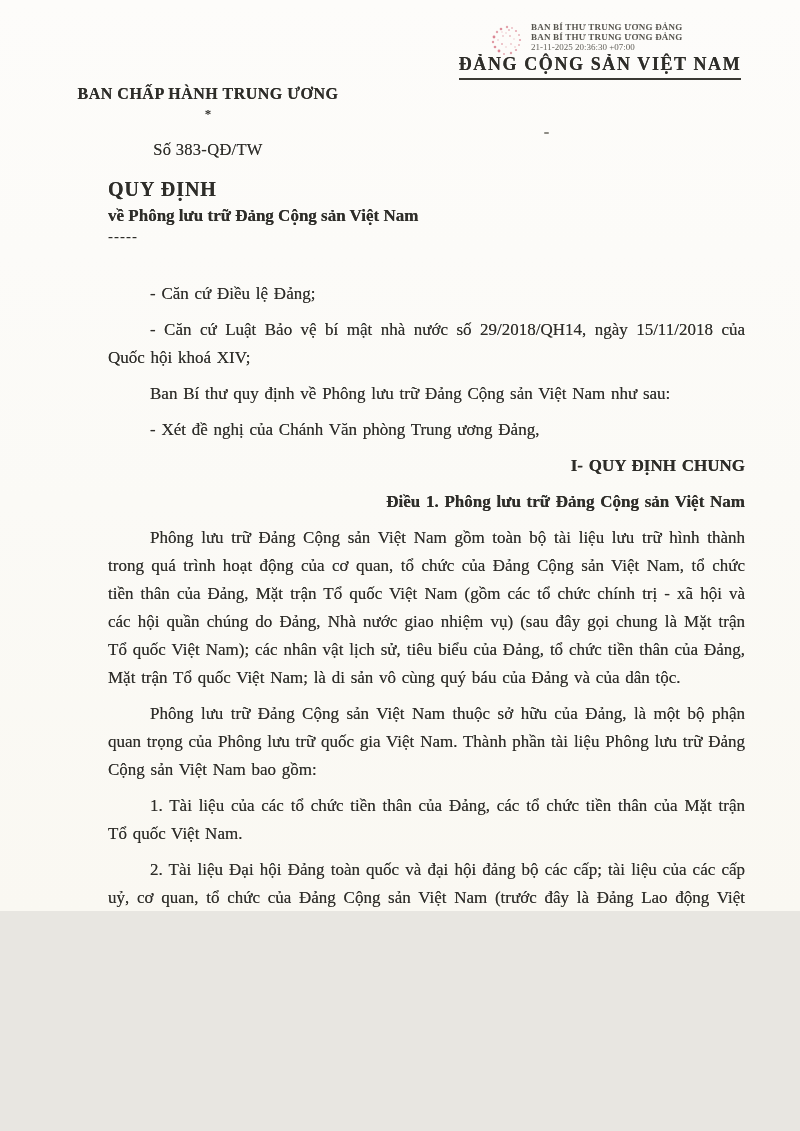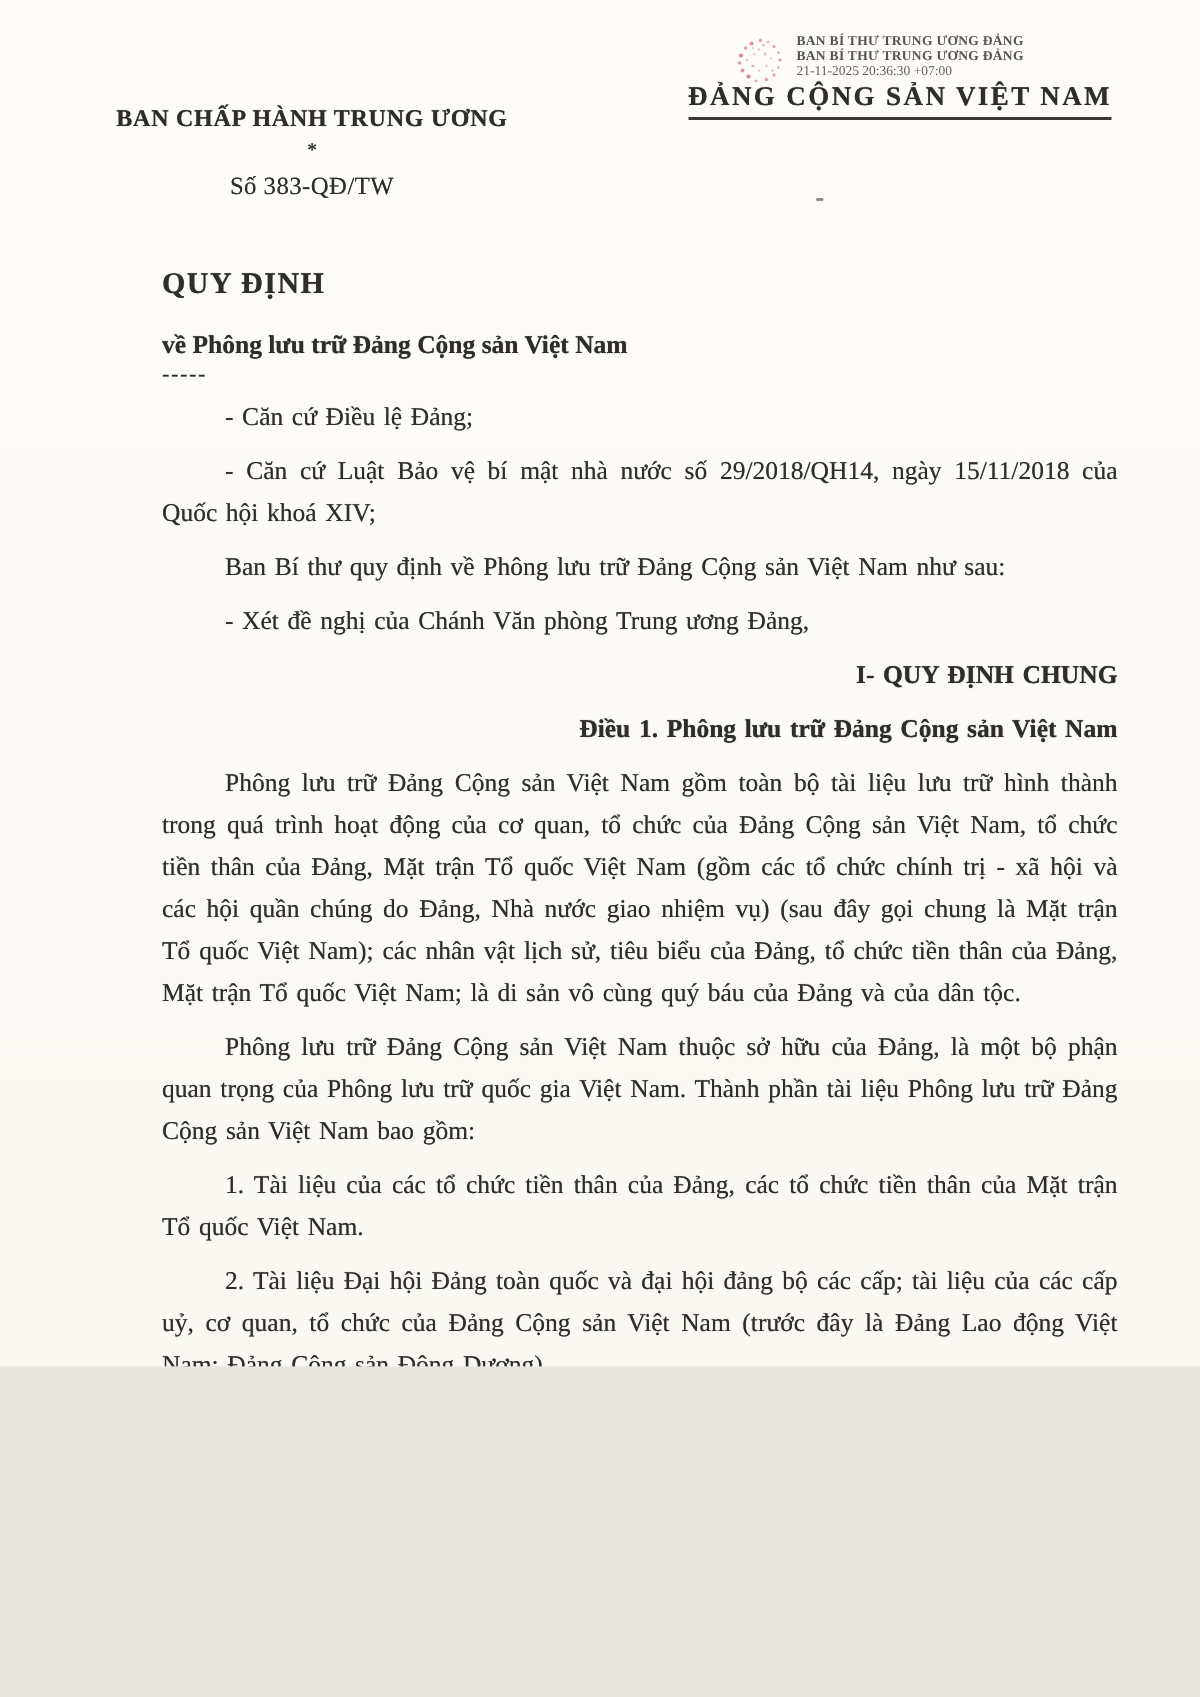--- a/index.html
+++ b/index.html
@@ -9,36 +9,36 @@
     background:linear-gradient(180deg,#fdfcfa 0%,#fbfaf6 55%,#faf8f2 100%);
     color:#2e2d29;
   }
   
   .stamp{position:absolute;left:490px;top:22px;display:flex;align-items:flex-start;}
   .stamp svg{display:block;margin-top:2px;}
   .stamp-lines{margin-left:7px;line-height:10px;}
   .stamp-line{font-size:9px;font-weight:700;color:#56544e;letter-spacing:.2px;white-space:nowrap;}
   .stamp-time{font-size:9px;font-weight:400;color:#615f58;white-space:nowrap;}
   
-  .hdr-left{position:absolute;left:58px;top:71px;width:300px;text-align:center;}
+  .hdr-left{position:absolute;left:58px;top:85px;width:300px;text-align:center;}
   .org{font-size:16px;font-weight:700;letter-spacing:.5px;white-space:nowrap;text-shadow:0 0 .5px rgba(40,40,35,.8);}
   .star{font-size:13px;font-weight:700;line-height:12px;margin-top:5px;}
-  .docnum{font-size:16.5px;margin-top:8px;letter-spacing:.3px;text-shadow:0 0 .4px rgba(40,40,35,.6);}
+  .docnum{font-size:16.5px;margin-top:20px;letter-spacing:.3px;text-shadow:0 0 .4px rgba(40,40,35,.6);}
   .hdr-right{position:absolute;left:444px;top:54px;width:312px;text-align:center;}
   .nation{display:inline-block;font-size:18px;font-weight:700;letter-spacing:1.6px;white-space:nowrap;
           border-bottom:2px solid #3a3934;padding-bottom:3px;text-shadow:0 0 .5px rgba(40,40,35,.8);}
   .date{font-size:17px;font-style:italic;margin-top:12px;white-space:nowrap;text-shadow:0 0 .4px rgba(40,40,35,.6);}
   .speck{position:absolute;left:100px;top:78px;width:5px;height:2px;background:#8d8b84;border-radius:1px;}
   
   .title-block{position:absolute;left:108px;top:178px;width:637px;}
   .title{font-size:20px;font-weight:700;letter-spacing:1px;text-shadow:0 0 .5px rgba(40,40,35,.8);}
-  .subtitle{font-size:17px;font-weight:700;margin-top:19px;text-shadow:0 0 .5px rgba(40,40,35,.8);}
+  .subtitle{font-size:17px;font-weight:700;margin-top:5px;text-shadow:0 0 .5px rgba(40,40,35,.8);}
   .divider{font-size:15px;font-weight:700;letter-spacing:1px;margin-top:2px;}
   
-  .doc-body{position:absolute;left:108px;top:264px;width:637px;}
+  .doc-body{position:absolute;left:108px;top:280px;width:637px;}
   .doc-body p{
     margin:0 0 8px 0;font-size:17px;line-height:28px;text-align:justify;
     text-indent:42px;word-spacing:1.5px;text-shadow:0 0 .45px rgba(40,40,35,.65);
   }
   .doc-body p.heading{font-weight:700;text-align:right;text-shadow:0 0 .55px rgba(35,35,30,.85);}
 </style>
 </head>
 <body>
 
 <div class="page">

